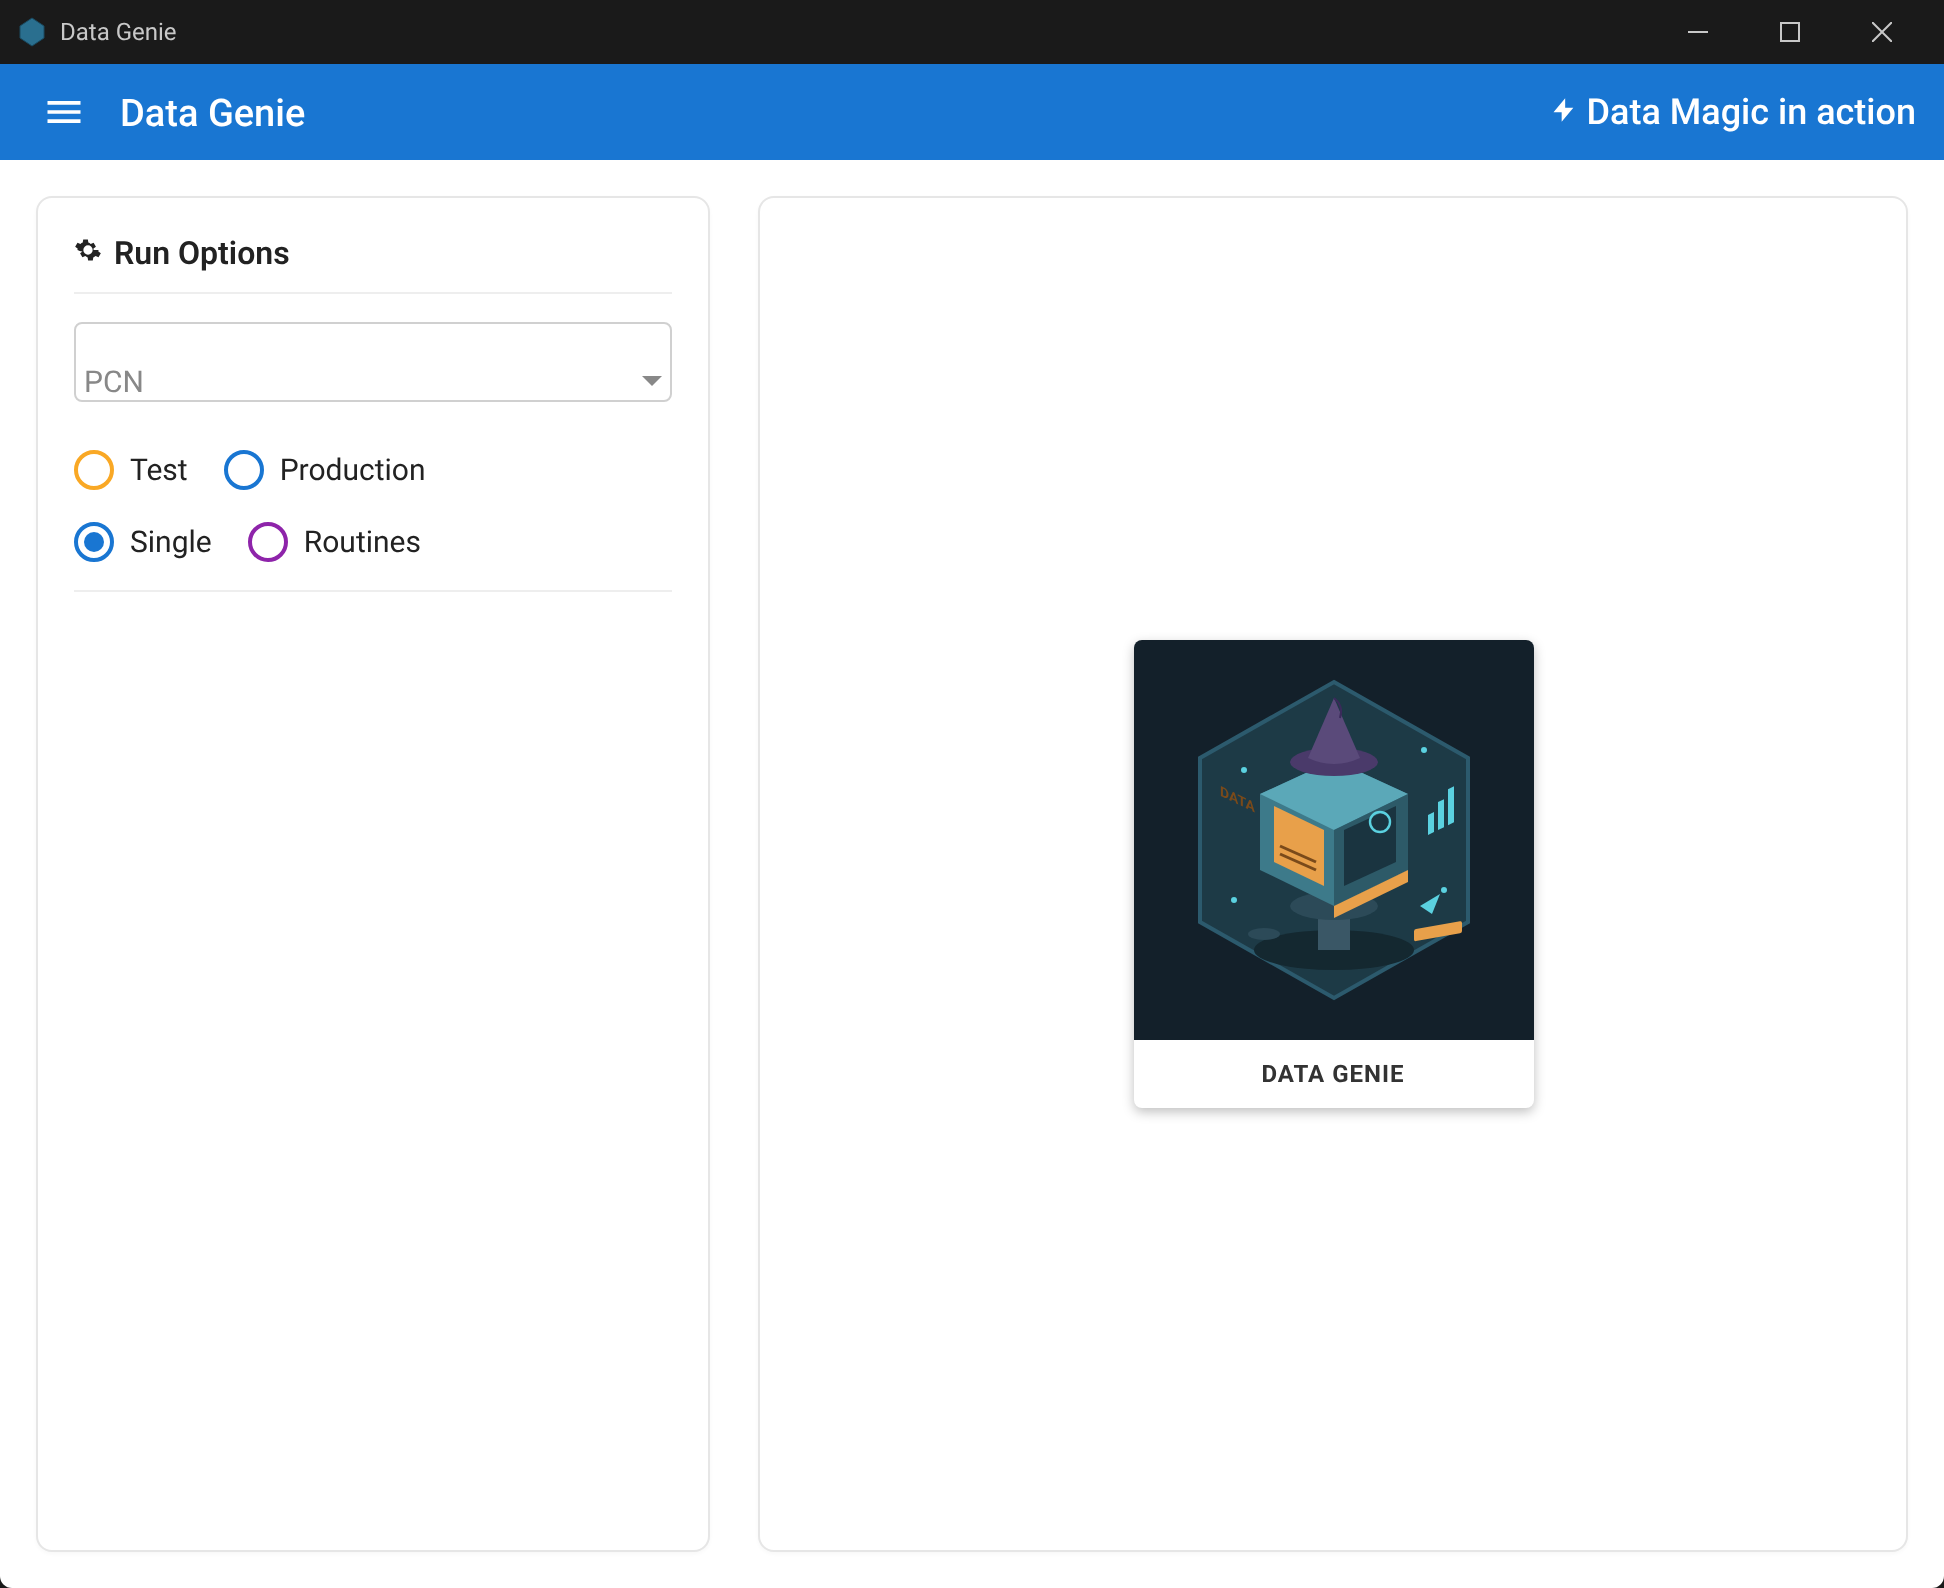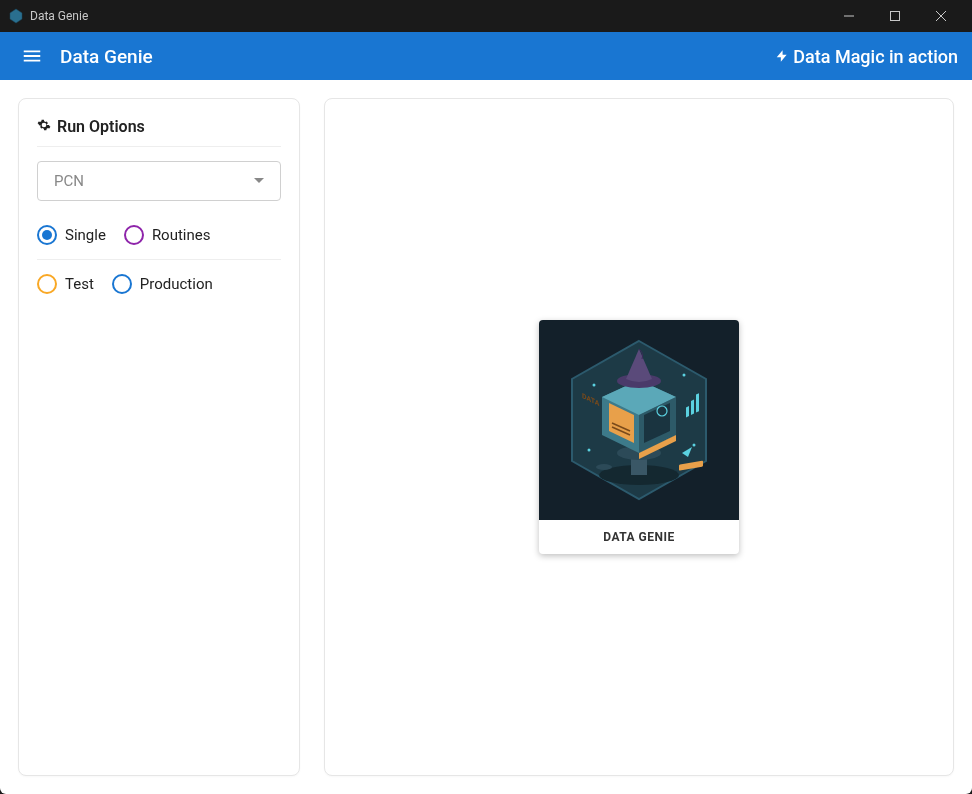--- a/index.html
+++ b/index.html
@@ -75,43 +75,43 @@
     gap: 24px;
     padding: 18px;
   }
   .panel {
     background: #fff;
     border: 1px solid #e6e6e6;
     border-radius: 8px;
     box-shadow: 0 1px 2px rgba(0,0,0,0.03);
   }
   .sidebar {
-    width: 282px;
+    width: 337px;
     padding: 18px 18px;
   }
   .section-header {
     display: flex;
     align-items: center;
     gap: 6px;
     font-size: 16px;
     font-weight: 600;
     color: #222;
     padding-bottom: 10px;
     border-bottom: 1px solid #eee;
     margin-bottom: 14px;
   }
   .section-header svg { width: 14px; height: 14px; fill: #222; }
   .select {
     width: 100%;
     height: 40px;
     border: 1px solid #d0d0d0;
     border-radius: 4px;
     display: flex;
-    align-items: center;
-    padding: 0 16px;
+    align-items: flex-end;
+    padding: 0 4px;
     color: #888;
     font-size: 15px;
     justify-content: space-between;
     margin-bottom: 16px;
   }
   .select svg { width: 10px; height: 10px; fill: #888; }
   .radio-row {
     display: flex;
     gap: 18px;
     padding: 8px 0;
@@ -240,43 +240,43 @@
 
       <div class="select">
         <span>PCN</span>
         <span>
           <svg viewBox="0 0 10 10">
               <path d="M0 2l5 5 5-5z"></path>
             </svg>
         </span>
       </div>
 
+      <div class="radio-row">
+        <label class="radio">
+          <span class="radio-circle" style="border-color:#f9a825"></span>
+          <span>Test</span>
+        </label>
+        <label class="radio">
+          <span class="radio-circle" style="border-color:#1976d2"></span>
+          <span>Production</span>
+        </label>
+      </div>
+
       <div class="radio-row divider">
         <label class="radio">
           <span class="radio-circle" style="border-color:#1976d2">
             <span class="radio-dot"></span>
           </span>
           <span>Single</span>
         </label>
         <label class="radio">
           <span class="radio-circle" style="border-color:#8e24aa"></span>
           <span>Routines</span>
         </label>
       </div>
-
-      <div class="radio-row">
-        <label class="radio">
-          <span class="radio-circle" style="border-color:#f9a825"></span>
-          <span>Test</span>
-        </label>
-        <label class="radio">
-          <span class="radio-circle" style="border-color:#1976d2"></span>
-          <span>Production</span>
-        </label>
-      </div>
     </div>
 
     <div class="panel main">
       <div class="card">
         <div class="card-img" aria-label="Isometric data cube with wizard hat and charts">
           <div class="hex">
             <svg viewBox="0 0 150 170">
 
               <polygon points="75,6 142,44 142,126 75,164 8,126 8,44" fill="#1d3a46" stroke="#2c5a6d" stroke-width="2"></polygon>
 

